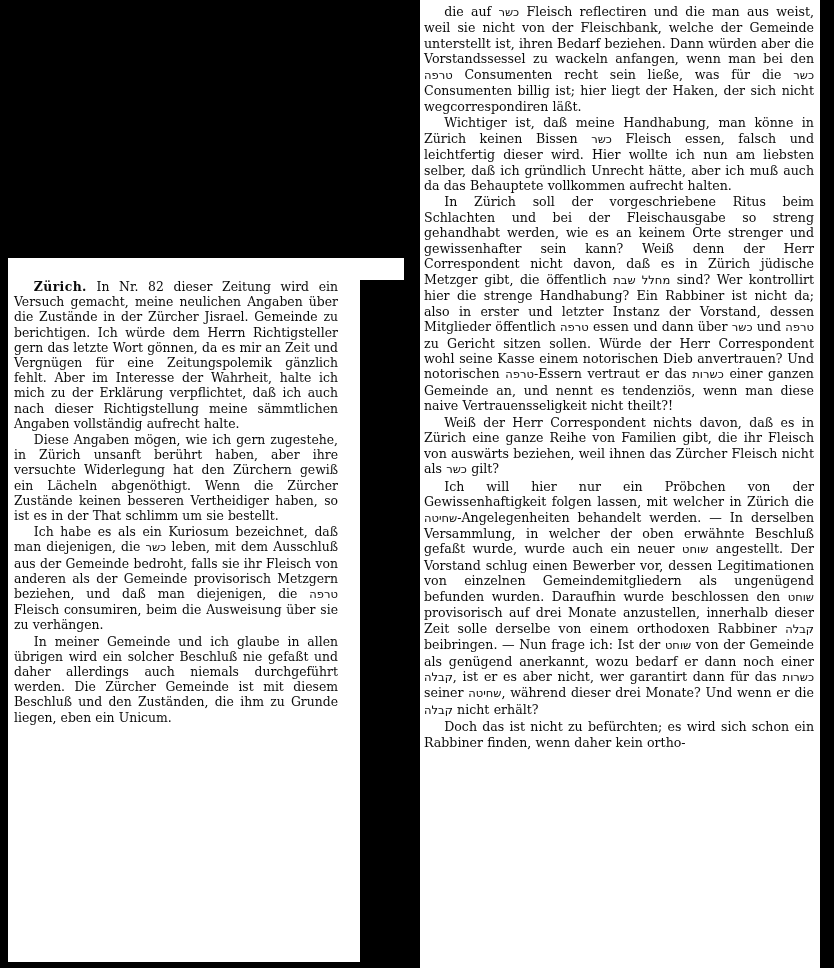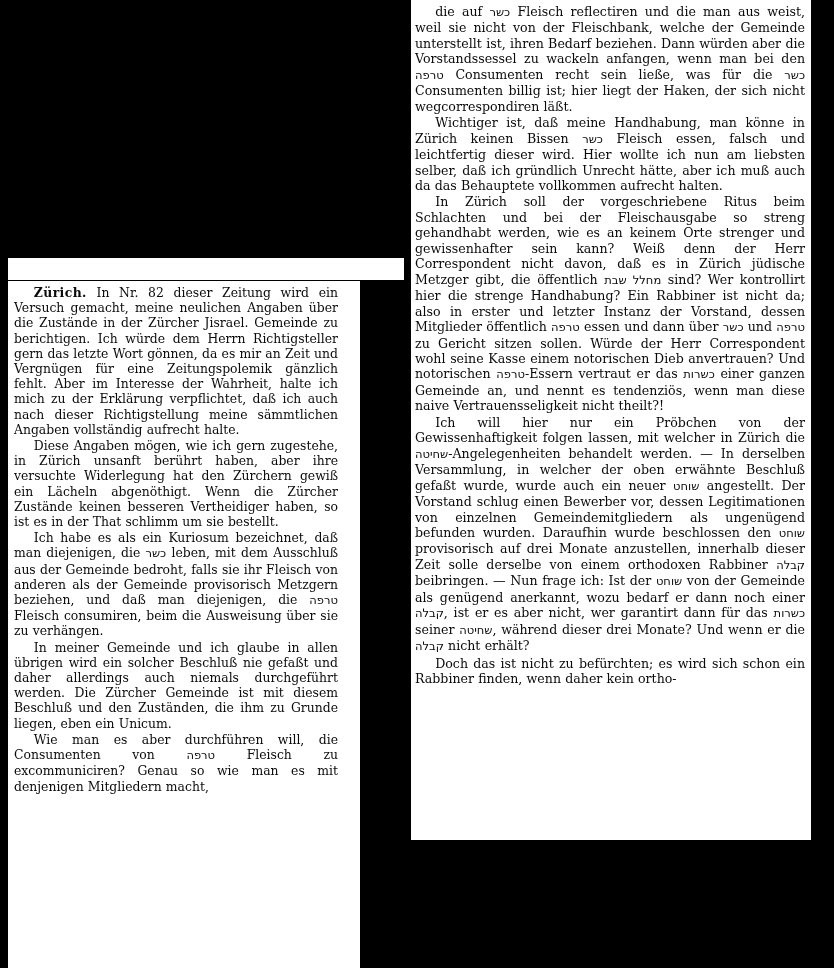--- a/index.html
+++ b/index.html
@@ -30,30 +30,30 @@
     background: #000000;
   }
   .col {
     position: absolute;
     background: #ffffff;
     box-sizing: border-box;
     overflow: hidden;
   }
   .col-left {
     left: 8px;
-    top: 281px;
+    top: 275px;
     width: 352px;
     height: 687px;
     padding: 4px 22px 0 6px;
   }
   .col-right {
-    left: 411px;
+    left: 420px;
     top: 0px;
     width: 400px;
-    height: 840px;
+    height: 968px;
     padding: 4px 6px 0 4px;
   }
   
   .running-head {
     position: absolute;
     left: 8px;
     top: 258px;
     width: 396px;
     height: 22px;
     background: #ffffff;
@@ -105,40 +105,40 @@
 
     <p class="para">
       <span>Ich habe es als ein Kuriosum bezeichnet, daß man diejenigen, die </span><span class="heb">כשר</span><span> leben, mit dem Ausschluß aus der Gemeinde bedroht, falls sie ihr Fleisch von anderen als der Gemeinde provisorisch Metzgern beziehen, und daß man diejenigen, die </span><span class="heb">טרפה</span><span> Fleisch consumiren, beim die Ausweisung über sie zu verhängen.</span>
     </p>
 
 
     <p class="para">
       <span>In meiner Gemeinde und ich glaube in allen übrigen wird ein solcher Beschluß nie gefaßt und daher allerdings auch niemals durchgeführt werden. Die Zürcher Gemeinde ist mit diesem Beschluß und den Zuständen, die ihm zu Grunde liegen, eben ein Unicum.</span>
     </p>
 
-    <p class="para">
-      <span>Wie man es aber durchführen will, die Consumenten von </span><span class="heb">טרפה</span><span> Fleisch zu excommuniciren? Genau so wie man es mit denjenigen Mitgliedern macht,</span>
-    </p>
 
   </div>
 
   <div class="col col-right">
 
     <p class="para">
       <span>die auf </span><span class="heb">כשר</span><span> Fleisch reflectiren und die man aus weist, weil sie nicht von der Fleischbank, welche der Gemeinde unterstellt ist, ihren Bedarf beziehen. Dann würden aber die Vorstandssessel zu wackeln anfangen, wenn man bei den </span><span class="heb">טרפה</span><span> Consumenten recht sein ließe, was für die </span><span class="heb">כשר</span><span> Consumenten billig ist; hier liegt der Haken, der sich nicht wegcorrespondiren läßt.</span>
     </p>
 
     <p class="para">
       <span>Wichtiger ist, daß meine Handhabung, man könne in Zürich keinen Bissen </span><span class="heb">כשר</span><span> Fleisch essen, falsch und leichtfertig dieser wird. Hier wollte ich nun am liebsten selber, daß ich gründlich Unrecht hätte, aber ich muß auch da das Behauptete vollkommen aufrecht halten.</span>
     </p>
 
     <p class="para">
       <span>In Zürich soll der vorgeschriebene Ritus beim Schlachten und bei der Fleischausgabe so streng gehandhabt werden, wie es an keinem Orte strenger und gewissenhafter sein kann? Weiß denn der Herr Correspondent nicht davon, daß es in Zürich jüdische Metzger gibt, die öffentlich </span><span class="heb">מחלל שבת</span><span> sind? Wer kontrollirt hier die strenge Handhabung? Ein Rabbiner ist nicht da; also in erster und letzter Instanz der Vorstand, dessen Mitglieder öffentlich </span><span class="heb">טרפה</span><span> essen und dann über </span><span class="heb">כשר</span><span> und </span><span class="heb">טרפה</span><span> zu Gericht sitzen sollen. Würde der Herr Correspondent wohl seine Kasse einem notorischen Dieb anvertrauen? Und notorischen </span><span class="heb">טרפה</span><span>-Essern vertraut er das </span><span class="heb">כשרות</span><span> einer ganzen Gemeinde an, und nennt es tendenziös, wenn man diese naive Vertrauensseligkeit nicht theilt?!</span>
     </p>
 
+    <p class="para">
+      <span>Weiß der Herr Correspondent nichts davon, daß es in Zürich eine ganze Reihe von Familien gibt, die ihr Fleisch von auswärts beziehen, weil ihnen das Zürcher Fleisch nicht als </span><span class="heb">כשר</span><span> gilt?</span>
+    </p>
 
     <p class="para">
       <span>Ich will hier nur ein Pröbchen von der Gewissenhaftigkeit folgen lassen, mit welcher in Zürich die </span><span class="heb">שחיטה</span><span>-Angelegenheiten behandelt werden. — In derselben Versammlung, in welcher der oben erwähnte Beschluß gefaßt wurde, wurde auch ein neuer </span><span class="heb">שוחט</span><span> angestellt. Der Vorstand schlug einen Bewerber vor, dessen Legitimationen von einzelnen Gemeindemitgliedern als ungenügend befunden wurden. Daraufhin wurde beschlossen den </span><span class="heb">שוחט</span><span> provisorisch auf drei Monate anzustellen, innerhalb dieser Zeit solle derselbe von einem orthodoxen Rabbiner </span><span class="heb">קבלה</span><span> beibringen. — Nun frage ich: Ist der </span><span class="heb">שוחט</span><span> von der Gemeinde als genügend anerkannt, wozu bedarf er dann noch einer </span><span class="heb">קבלה</span><span>, ist er es aber nicht, wer garantirt dann für das </span><span class="heb">כשרות</span><span> seiner </span><span class="heb">שחיטה</span><span>, während dieser drei Monate? Und wenn er die </span><span class="heb">קבלה</span><span> nicht erhält?</span>
     </p>
 
     <p class="para">
       <span>Doch das ist nicht zu befürchten; es wird sich schon ein Rabbiner finden, wenn daher kein ortho-</span>
     </p>
 
   </div>

